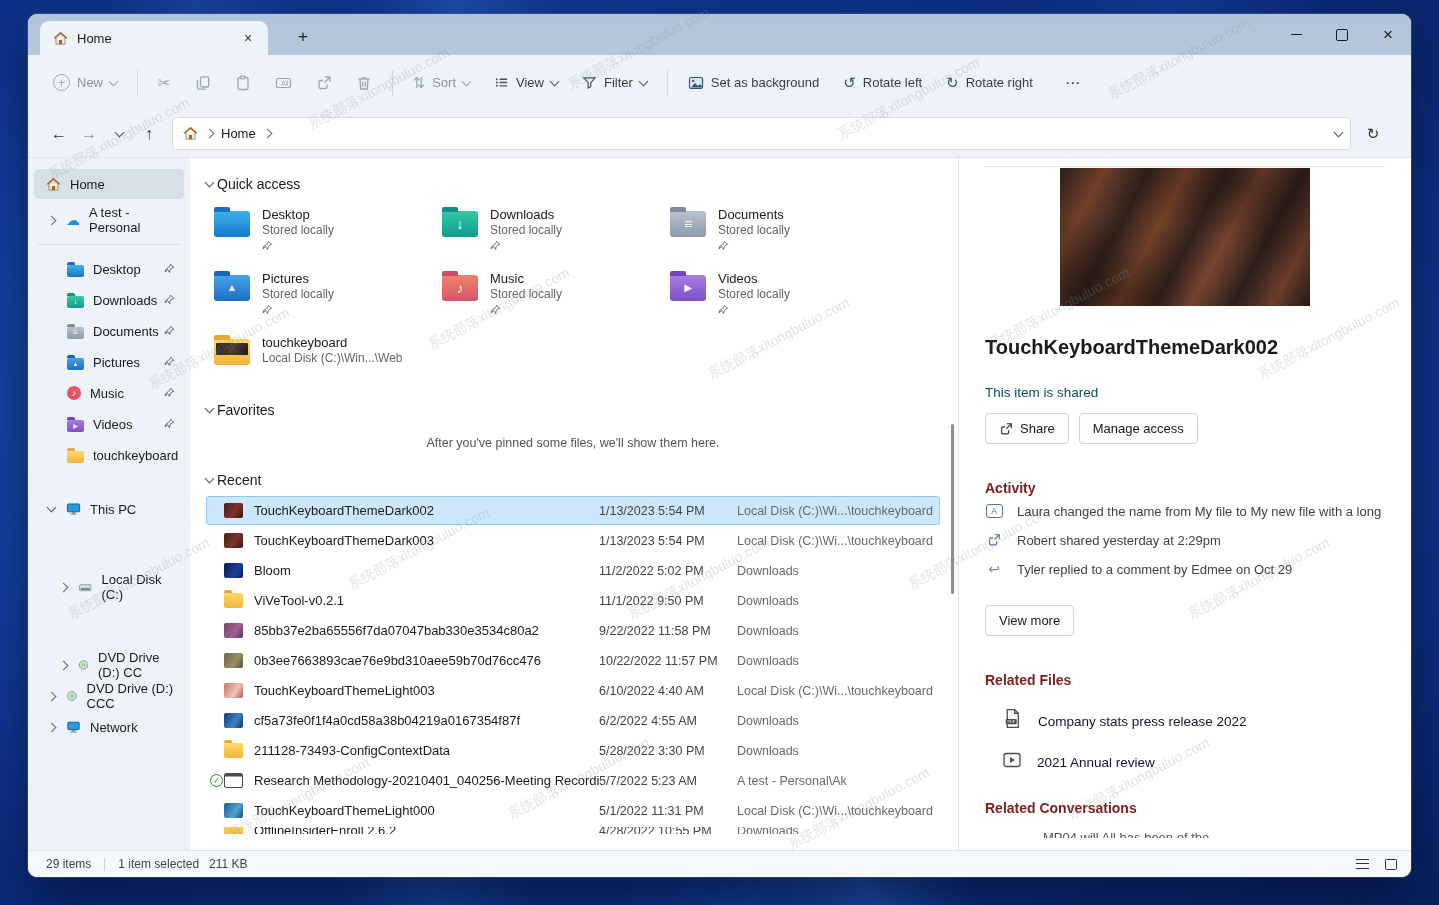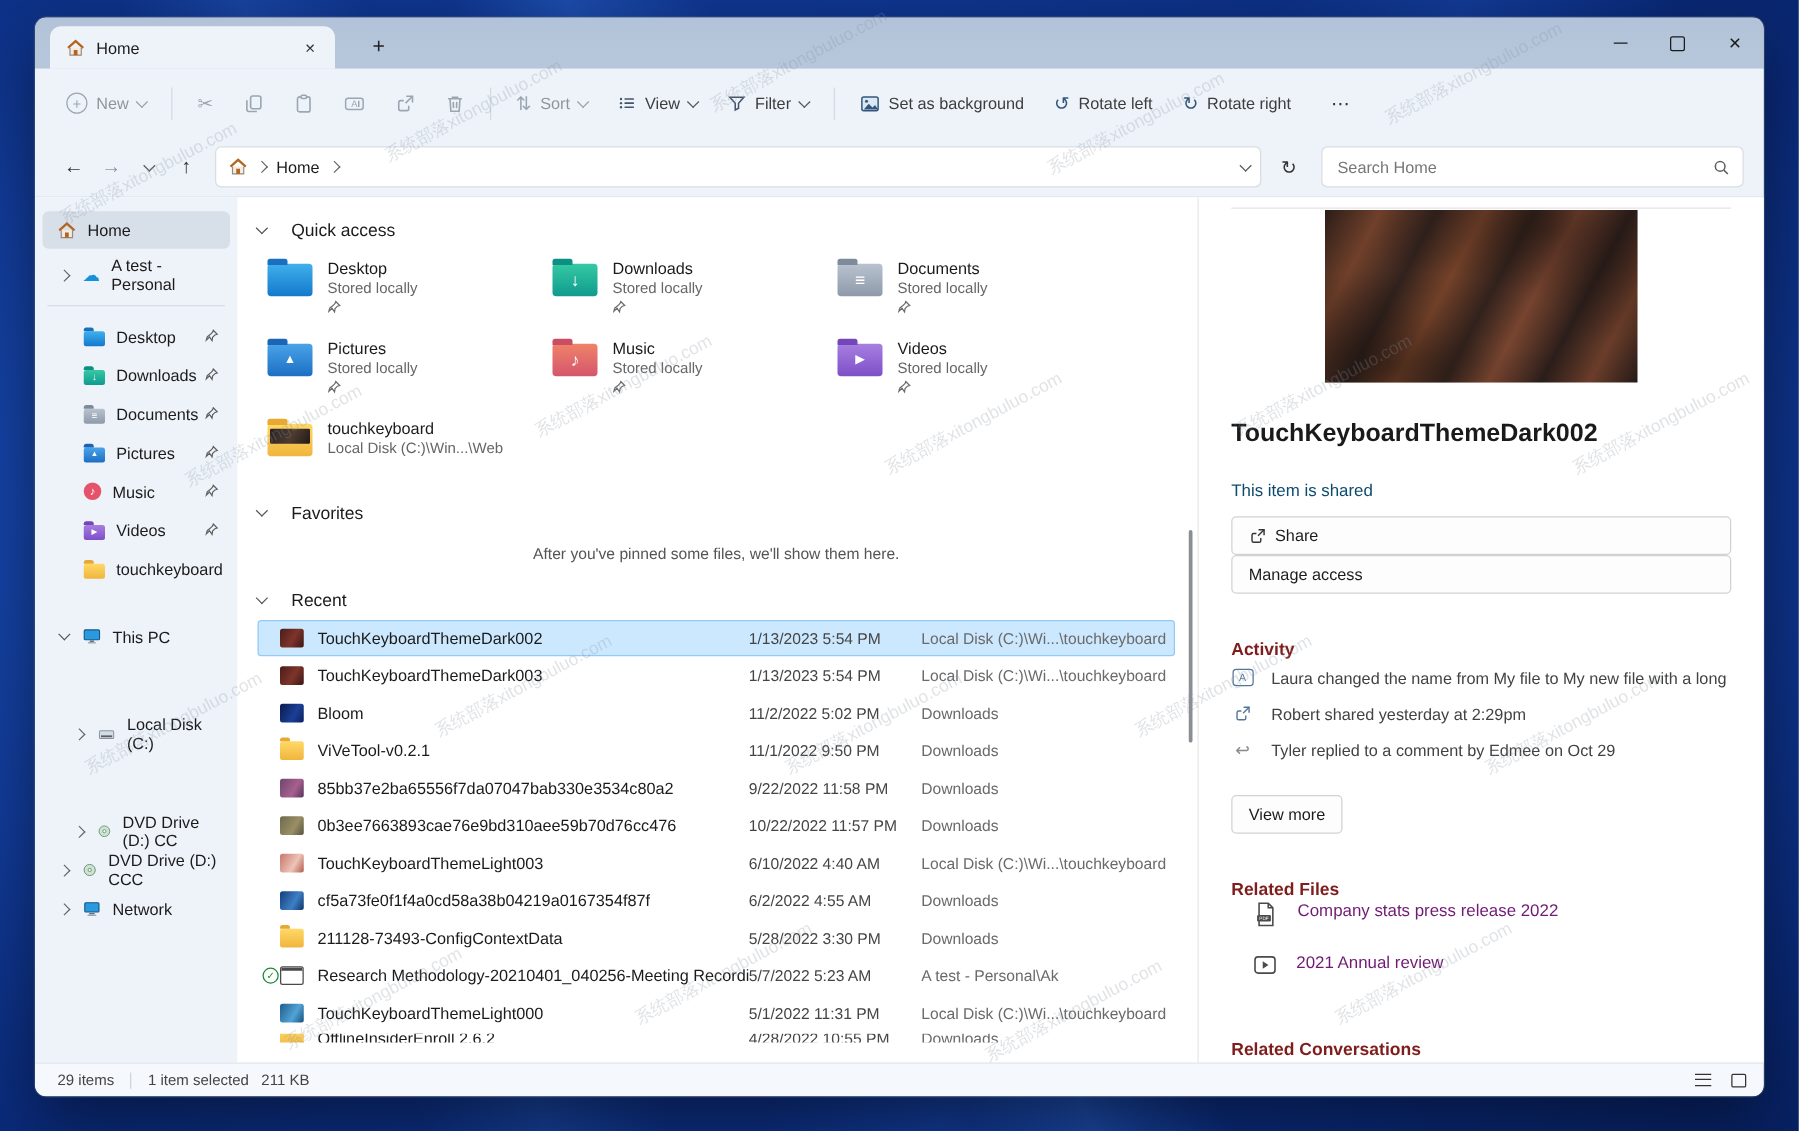--- a/index.html
+++ b/index.html
@@ -81,21 +81,21 @@
   .f-documents{--c1:#b9c2cf;--c2:#8e9aaa;--tab:#7f8b9b;}
   .f-pictures{--c1:#4aa3e8;--c2:#1b6fc4;--tab:#1a65b4;}
   .f-music{--c1:#ef8368;--c2:#d5556d;--tab:#c94e63;}
   .f-videos{--c1:#a77fe0;--c2:#7d4fc8;--tab:#7347ba;}
   .f-plain{--c1:#ffd967;--c2:#f0b53d;--tab:#e8a933;}
   .f-touch{--c1:#ffd967;--c2:#f0b53d;--tab:#e8a933;}
   .f-touch .thumb{position:absolute;left:2px;right:2px;top:4px;height:12px;border-radius:1px;background:linear-gradient(120deg,#2a2320,#4d3a30 55%,#1f1a17);}
   .music-disc{width:14px;height:14px;border-radius:50%;background:#e5536a;color:#fff;display:flex;align-items:center;justify-content:center;font-size:9px;flex:none;}
   
   .filearea{flex:1;position:relative;background:#fff;padding:14px 18px 0 16px;box-sizing:border-box;overflow:hidden;}
-  .sec-head{display:flex;align-items:center;gap:20px;height:24px;font-size:14px;color:#1b1b1b;margin-bottom:2px;}
+  .sec-head{display:flex;align-items:center;gap:4px;height:24px;font-size:14px;color:#1b1b1b;margin-bottom:2px;}
   .qa-grid{display:grid;grid-template-columns:228px 228px 228px;margin:6px 0 4px 8px;}
   .qa-tile{display:flex;gap:12px;height:64px;align-items:flex-start;padding-top:4px;box-sizing:border-box;}
   .qa-text{display:flex;flex-direction:column;gap:1px;padding-top:1px;}
   .qa-name{font-size:13px;color:#1b1b1b;}
   .qa-sub{font-size:12px;color:#666;}
   .qa-pin{margin-top:2px;}
   .fav-empty{text-align:center;font-size:12.5px;color:#555;margin:14px 0 18px 0;}
   .rows{margin-top:4px;}
   .row{display:flex;align-items:center;height:29px;margin-bottom:1px;border-radius:3px;border:1px solid transparent;box-sizing:border-box;padding:0 4px 0 2px;}
   .row.sel{background:#cce8ff;border-color:#91c9f7;}
@@ -124,28 +124,28 @@
   .preview{
     width:250px;height:138px;margin:1px auto 0;
     background:
       radial-gradient(90% 120% at 70% 10%, rgba(20,12,10,.55), transparent 60%),
       radial-gradient(120% 100% at 20% 90%, rgba(15,10,8,.5), transparent 55%),
       linear-gradient(118deg,#2b1d18 0%,#70402a 14%,#33231e 28%,#8a4e30 40%,#3c2922 52%,#93543a 63%,#2e201c 76%,#6b3d2a 88%,#241a17 100%);
   }
   .d-title{font-size:20px;font-weight:700;color:#1a1a1a;margin-top:30px;}
   .d-shared{font-size:13.5px;color:#0c4a6e;margin-top:26px;}
   .btn{display:inline-flex;align-items:center;gap:7px;height:31px;padding:0 13px;border:1px solid #d2d2d2;border-radius:4px;background:#fdfdfd;font-size:13px;color:#1b1b1b;box-sizing:border-box;}
-  .d-btnrow{display:flex;margin-top:13px;flex-direction:column;}
+  .d-btnrow{display:flex;gap:10px;margin-top:13px;}
   .d-sechead{font-size:14px;font-weight:700;color:#7f1d1d;margin-top:36px;}
   .act-row{display:flex;align-items:center;gap:14px;height:28px;margin-top:1px;font-size:13px;color:#424242;white-space:nowrap;overflow:hidden;}
   .act-row:first-of-type{margin-top:12px;}
   .act-ic{width:18px;flex:none;color:#54759a;display:flex;justify-content:center;font-size:14px;}
   .rn-badge{width:15px;height:12px;border:1.2px solid #54759a;border-radius:3px;font-size:8.5px;color:#54759a;display:flex;align-items:center;justify-content:center;}
   .viewmore{margin-top:22px;}
-  .rf-row{display:flex;align-items:flex-start;gap:15px;height:39px;padding-left:17px;font-size:13.5px;color:#701a75;margin-top:2px;}
+  .rf-row{display:flex;align-items:flex-end;gap:15px;height:39px;padding-left:17px;font-size:13.5px;color:#0f172a;margin-top:2px;}
   .rf-row:first-of-type{margin-top:8px;}
   .conv-clip{height:8px;overflow:hidden;margin-top:14px;padding-left:58px;font-size:13px;color:#555;white-space:nowrap;}
   
   .statusbar{position:absolute;left:0;right:0;bottom:0;height:27px;background:#f5f8fc;border-top:1px solid #e2e6ec;display:flex;align-items:center;padding:0 18px;box-sizing:border-box;font-size:12px;color:#444;}
   .ssep{width:1px;height:13px;background:#cfd4da;margin:0 13px;}
   .sgap2{width:10px;}
   .status-right{position:absolute;right:14px;top:0;height:26px;display:flex;align-items:center;gap:16px;}
   .ic-lines{width:13px;height:10px;border-top:1.6px solid #333;border-bottom:1.6px solid #333;position:relative;box-sizing:border-box;}
   .ic-lines::after{content:"";position:absolute;left:0;right:0;top:2.6px;height:1.6px;background:#333;}
   .ic-square{width:12px;height:11px;border:1.6px solid #333;border-radius:1.5px;box-sizing:border-box;}
@@ -284,27 +284,20 @@
           <path d="M3.2 7.6V14h9.6V7.6" fill="#f3ece3" stroke="#98897a" stroke-width="1"></path>
           <rect x="6.4" y="9.6" width="3.2" height="4.4" fill="#b5651d"></rect>
         </svg>
       <span class="cr"></span>
       <span class="crumb-label">Home</span>
       <span class="cr"></span>
       <span class="crumb-spacer"></span>
       <span class="cv"></span>
     </div>
     <div class="refresh-btn">↻</div>
-    <div class="search-box">
-      <input type="text" placeholder="Search Home" style="">
-      <svg class="ic" width="14" height="14" viewBox="0 0 16 16" fill="none" stroke="#5f5f5f" stroke-width="1.4">
-          <circle cx="7" cy="7" r="4.4"></circle>
-          <line x1="10.4" y1="10.4" x2="14" y2="14"></line>
-        </svg>
-    </div>
   </div>
 
   <div class="content">
 
     <aside class="sidebar">
       <div class="srow sel">
         <svg class="ic" width="15" height="15" viewBox="0 0 16 16">
             <path d="M1.5 7.8 8 2l6.5 5.8" stroke="#b5651d" stroke-width="1.9" fill="none"></path>
             <path d="M3.2 7.6V14h9.6V7.6" fill="#f3ece3" stroke="#98897a" stroke-width="1"></path>
             <rect x="6.4" y="9.6" width="3.2" height="4.4" fill="#b5651d"></rect>

